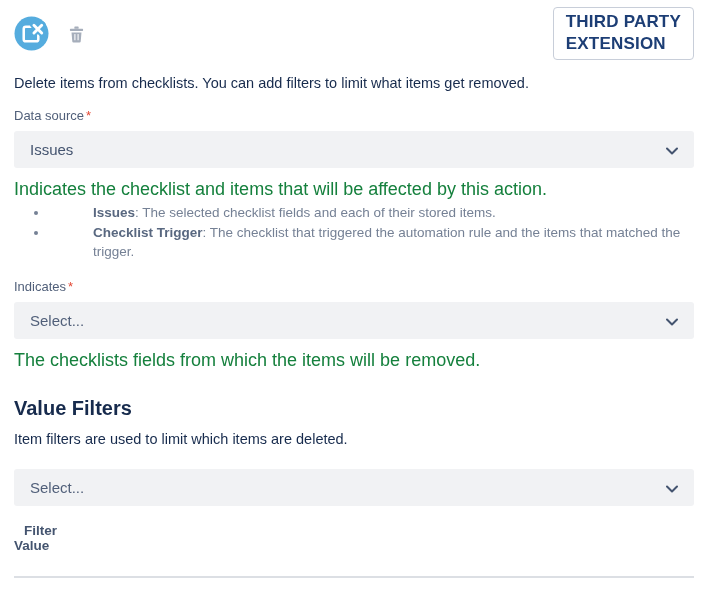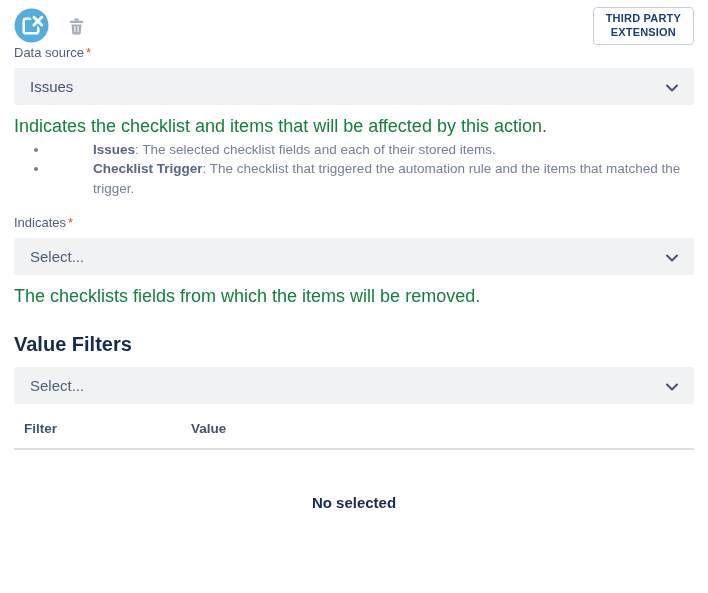--- a/index.html
+++ b/index.html
@@ -15,22 +15,21 @@
   
   .header { display: flex; align-items: center; }
   .logo { width: 35px; height: 35px; flex: 0 0 35px; margin-right: 9px; }
   .title { font-size: 22px; font-weight: 600; color: #172B4D; letter-spacing: -0.2px; }
   .trash-btn { margin-left: 11px; margin-top: 4px; background: none; border: none; cursor: pointer; }
   .badge {
     margin-left: auto;
     border: 1px solid #C8CED9;
     border-radius: 4px;
     padding: 3px 12px 4px;
-    text-align: center;
-    font-size: 11px;
+    font-size: 17px;
     font-weight: bold;
     color: #1D3E75;
     line-height: 1.3;
     letter-spacing: 0.2px;
   }
 
   
   .desc { font-size: 14.5px; color: #172B4D; margin: 15px 0 17px; }
 
   
@@ -55,21 +54,21 @@
   .help-list li { font-size: 13.5px; color: #758195; line-height: 1.45; padding-left: 44px; }
   .help-term { font-weight: bold; color: #596880; }
   .field { margin-bottom: 17px; }
   .field.tight { margin-bottom: 13px; }
 
   
   .section-heading { font-size: 20px; font-weight: 700; color: #172B4D; margin: 24px 0 11px; }
   .section-desc { font-size: 14.5px; color: #172B4D; margin-bottom: 22px; }
 
   
-  .table-head { display: flex; margin-top: 15px; padding-bottom: 12px; border-bottom: 2px solid #DCDFE4; }
+  .table-head { display: flex; margin-top: 15px; padding-bottom: 23px; border-bottom: 2px solid #DCDFE4; flex-direction: column; }
   .th { font-size: 13.5px; font-weight: bold; color: #44546F; }
   .th.col-filter { width: 177px; padding-left: 10px; }
   .empty-message { text-align: center; font-size: 15px; font-weight: bold; color: #172B4D; margin-top: 44px; }
 </style>
 </head>
 <body>
 
 <div class="page">
 
   <div class="header">
@@ -95,20 +94,21 @@
           <rect x="8" y="7.6" width="1" height="5.8" fill="#ffffff"></rect>
         </svg>
       </span>
     </button>
     <span class="badge">
       <span>THIRD PARTY</span><br>
       <span>EXTENSION</span>
     </span>
   </div>
 
+  <p class="desc">Delete items from checklists. You can add filters to limit what items get removed.</p>
 
   <div class="field">
     <div class="field-label">
       <span>Data source</span><span class="required">*</span>
     </div>
     <div class="select">
       <span class="select-value">Issues</span>
       <span class="chev">
         <svg width="12" height="8" viewBox="0 0 12 8">
             <path d="M1 1.5 L6 6.5 L11 1.5" fill="none" stroke="#44546F" stroke-width="2" stroke-linecap="round" stroke-linejoin="round"></path>
@@ -135,20 +135,21 @@
       <span class="chev">
         <svg width="12" height="8" viewBox="0 0 12 8">
             <path d="M1 1.5 L6 6.5 L11 1.5" fill="none" stroke="#44546F" stroke-width="2" stroke-linecap="round" stroke-linejoin="round"></path>
           </svg>
       </span>
     </div>
     <div class="help">The checklists fields from which the items will be removed.</div>
   </div>
 
   <h2 class="section-heading">Value Filters</h2>
+  <p class="section-desc">Item filters are used to limit which items are deleted.</p>
 
   <div class="field">
     <div class="select placeholder">
       <span class="select-value">Select...</span>
       <span class="chev">
         <svg width="12" height="8" viewBox="0 0 12 8">
             <path d="M1 1.5 L6 6.5 L11 1.5" fill="none" stroke="#44546F" stroke-width="2" stroke-linecap="round" stroke-linejoin="round"></path>
           </svg>
       </span>
     </div>

